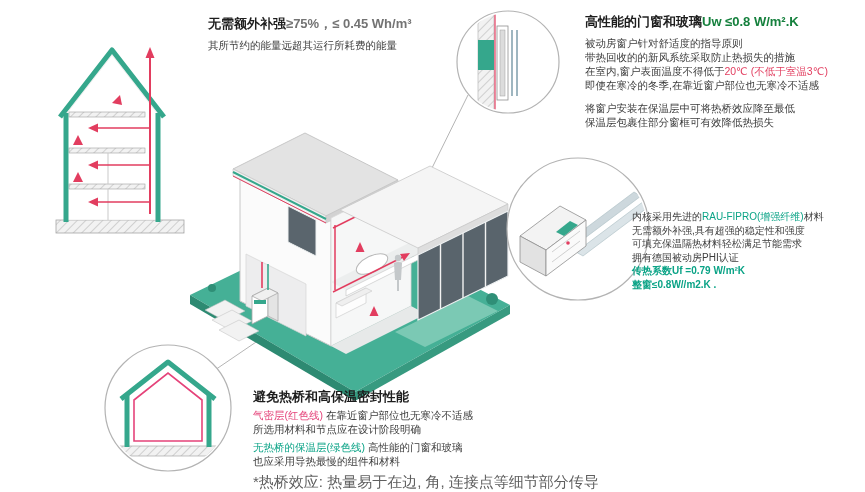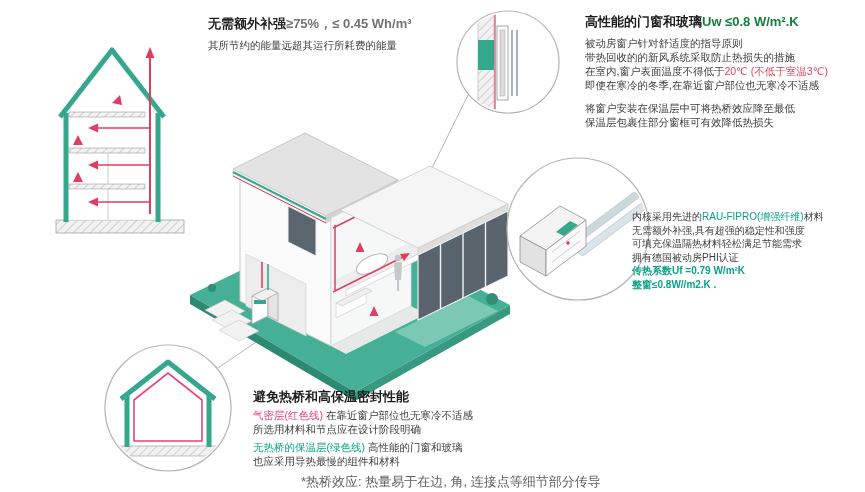--- a/index.html
+++ b/index.html
@@ -14,21 +14,21 @@
   .abs { position:absolute; }
   .h1 { font-size:13px; font-weight:bold; color:#1d1d1d; white-space:nowrap; }
   .body-txt { font-size:10.5px; line-height:14px; color:#3d3d3d; white-space:nowrap; }
   .body-sm { font-size:10px; line-height:13.5px; color:#3d3d3d; white-space:nowrap; }
   .accent-red { color:#737373;text-align:center; }
   .accent-teal { color:#15803d; }
   .red-text { color:#e23d5f; }
   .teal-text { color:#0aa386; }
   .pink-text { color:#e5437a; }
   .bold { font-weight:bold; }
-  .footnote { font-size:13px; color:#5f5f5f; white-space:nowrap;margin-left:48px; }
+  .footnote { font-size:15px; color:#5f5f5f; white-space:nowrap; }
   svg { display:block; }
 </style>
 </head>
 <body>
 
 <svg class="abs" style="left:0;top:0" width="865" height="492" viewBox="0 0 865 492">
   <defs>
     <pattern id="hatch" width="6" height="6" patternUnits="userSpaceOnUse" patternTransform="rotate(45)">
       <rect width="6" height="6" fill="#f2f2f2"></rect>
       <line x1="0" y1="0" x2="0" y2="6" stroke="#adadad" stroke-width="1"></line>

